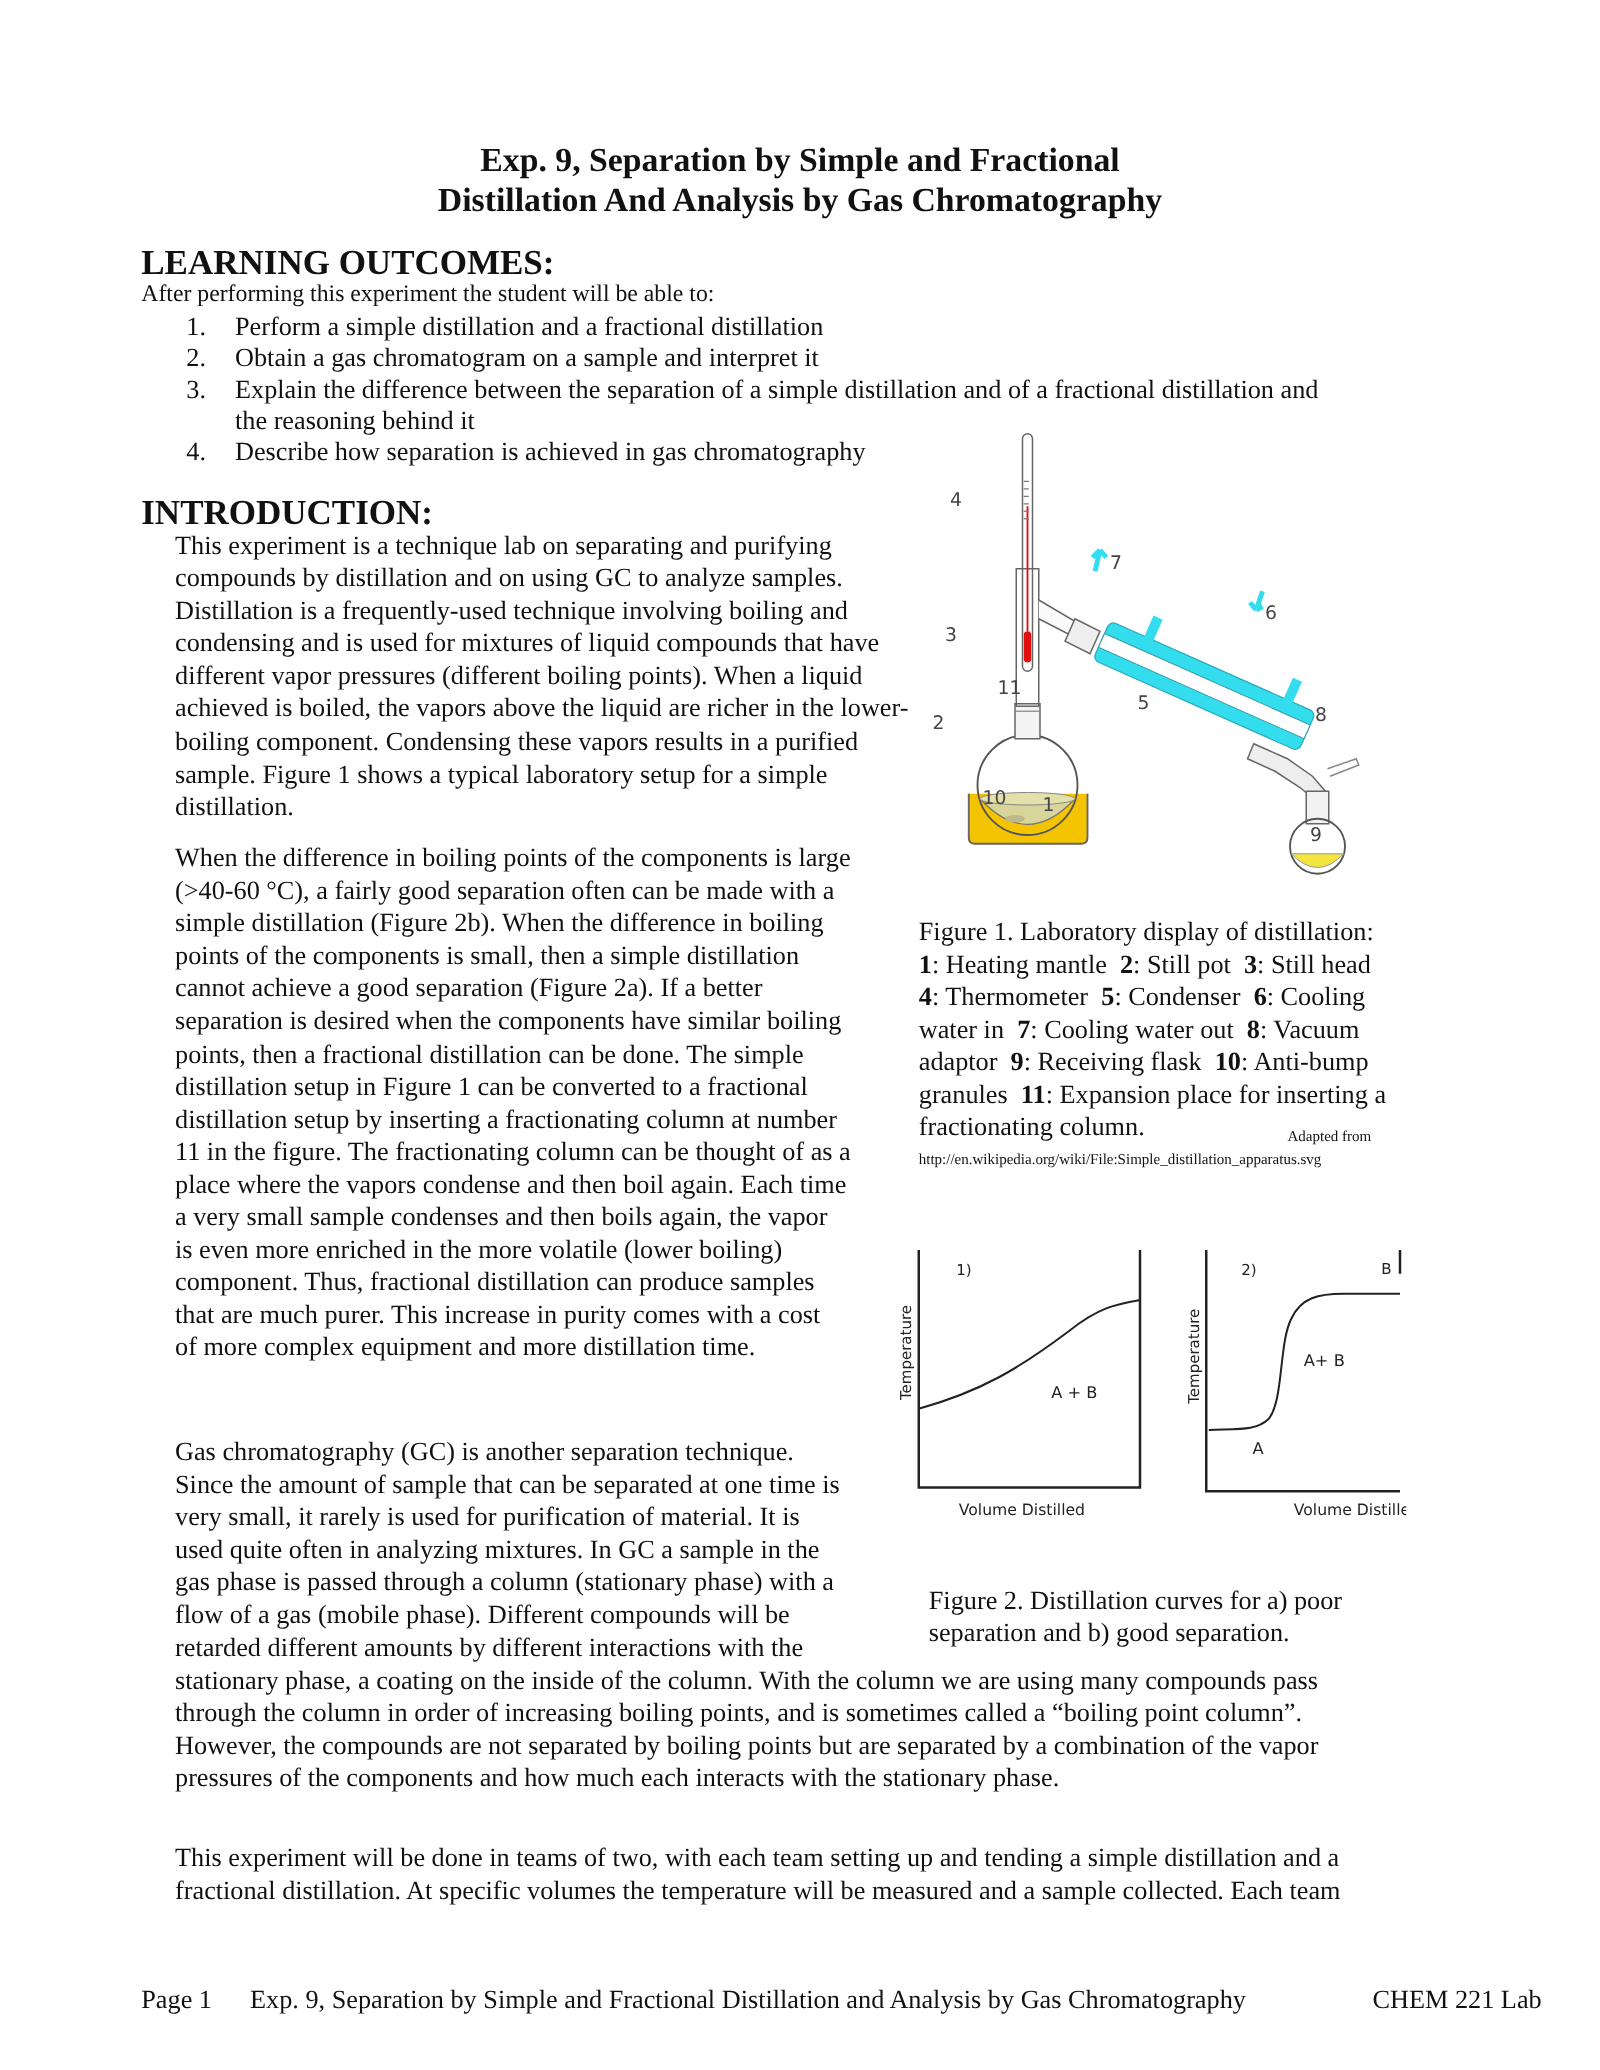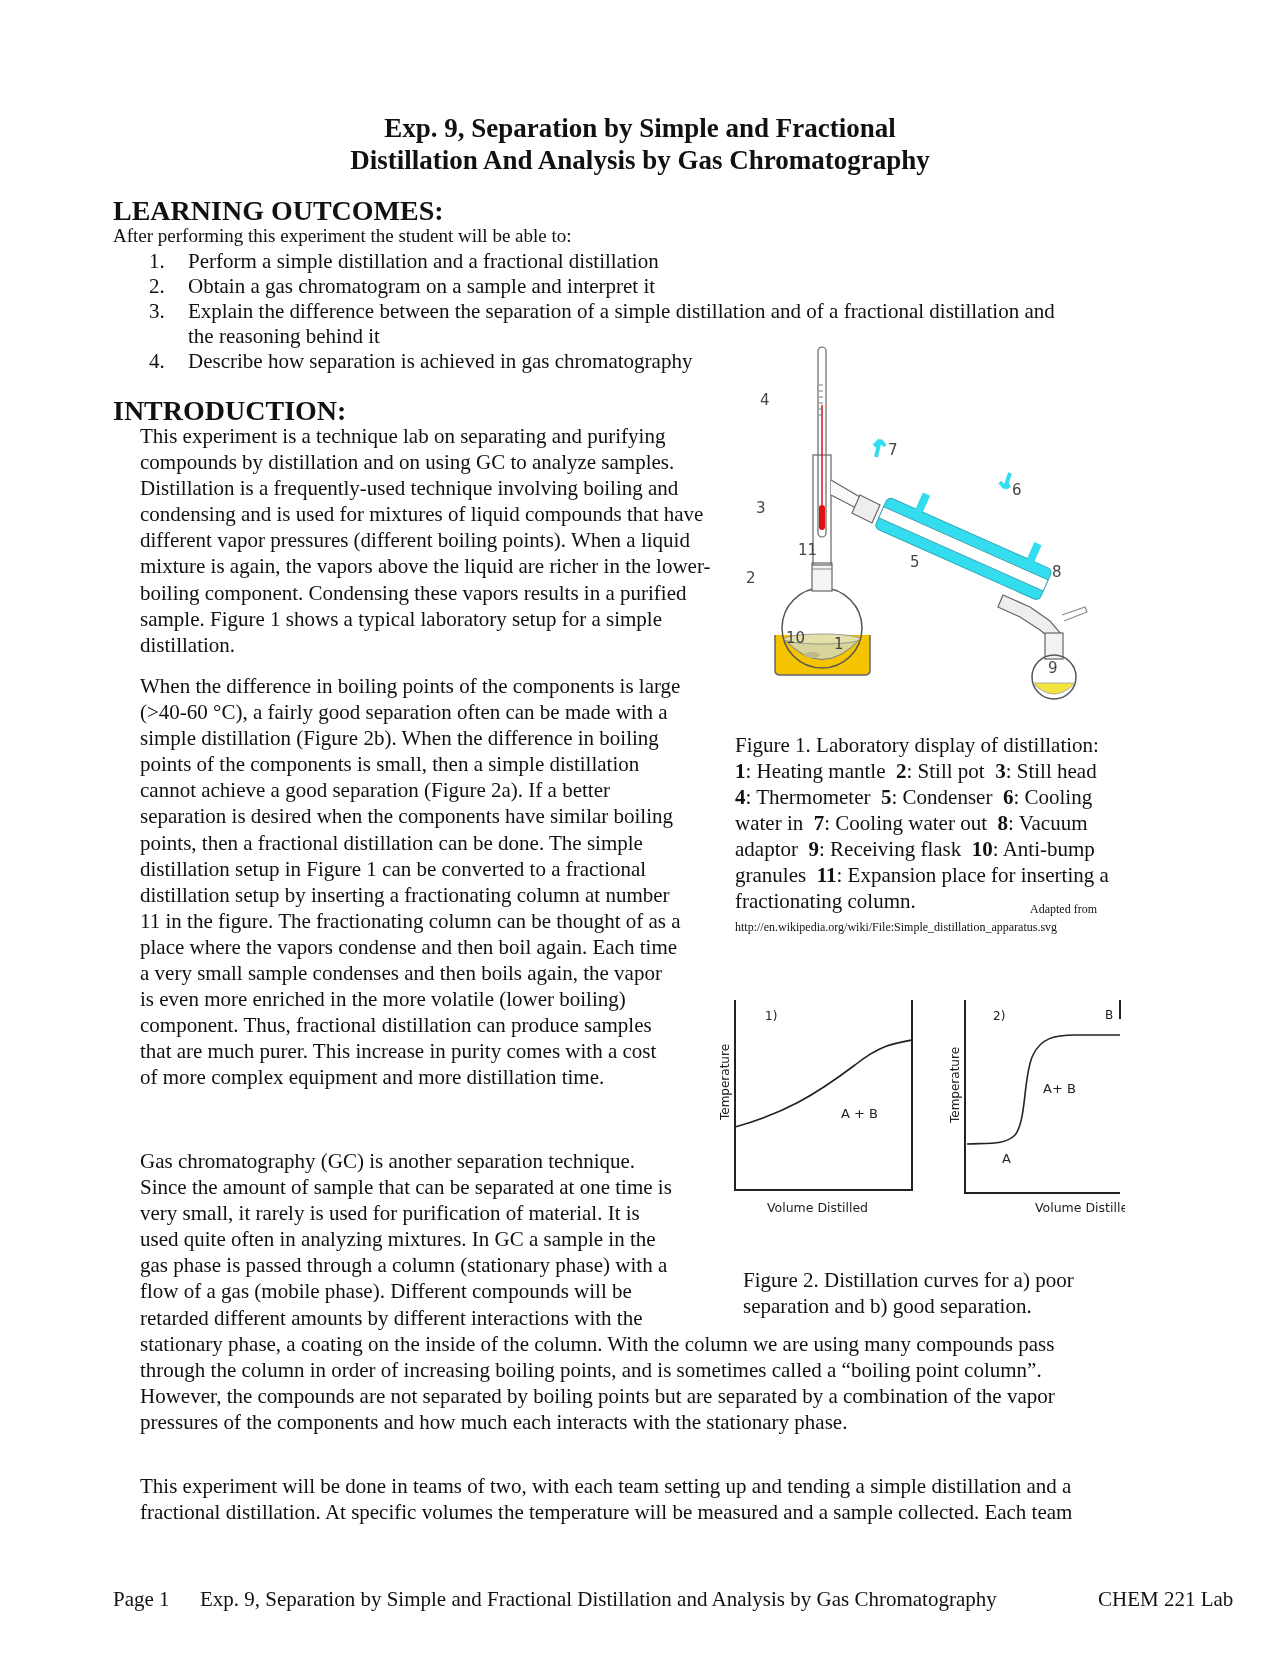--- a/index.html
+++ b/index.html
@@ -59,21 +59,21 @@
   </div>
 
   <div class="heading" style="top:398px">INTRODUCTION:</div>
 
   <div class="para" style="top:423px">
     <span>This experiment is a technique lab on separating and purifying</span>
     <span>compounds by distillation and on using GC to analyze samples.</span>
     <span>Distillation is a frequently-used technique involving boiling and</span>
     <span>condensing and is used for mixtures of liquid compounds that have</span>
     <span>different vapor pressures (different boiling points).  When a liquid</span>
-    <span>mixture is again, the vapors above the liquid are richer in the lower-</span>
+    <span>achieved is boiled, the vapors above the liquid are richer in the lower-</span>
     <span>boiling component.  Condensing these vapors results in a purified</span>
     <span>sample.  Figure 1 shows a typical laboratory setup for a simple</span>
     <span>distillation.</span>
   </div>
 
   <div class="para" style="top:673px">
     <span>When the difference in boiling points of the components is large</span>
     <span>(&gt;40-60 °C), a fairly good separation often can be made with a</span>
     <span>simple distillation (Figure 2b).  When the difference in boiling</span>
     <span>points of the components is small, then a simple distillation</span>

